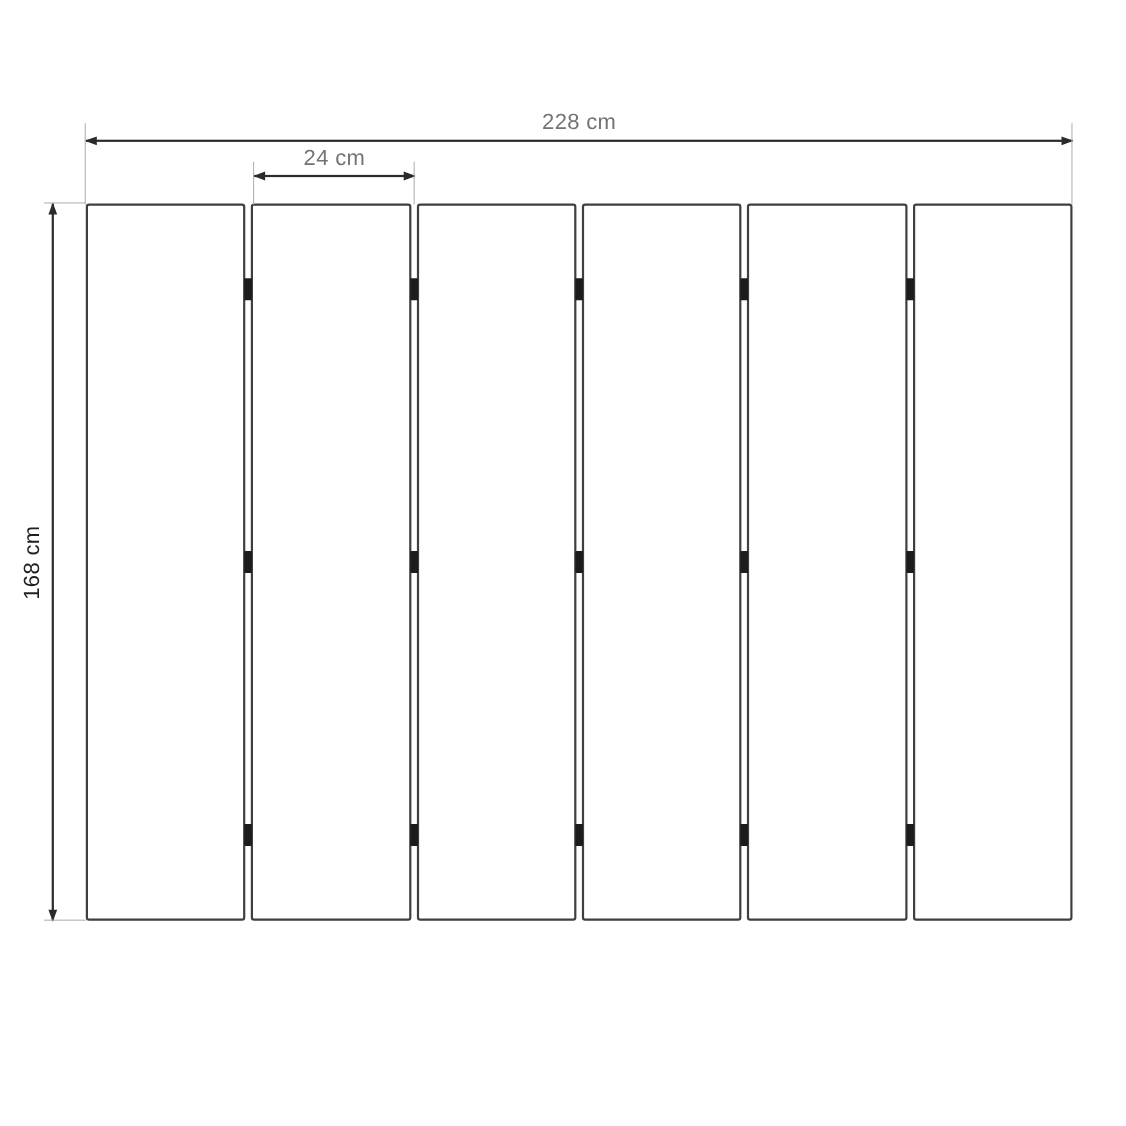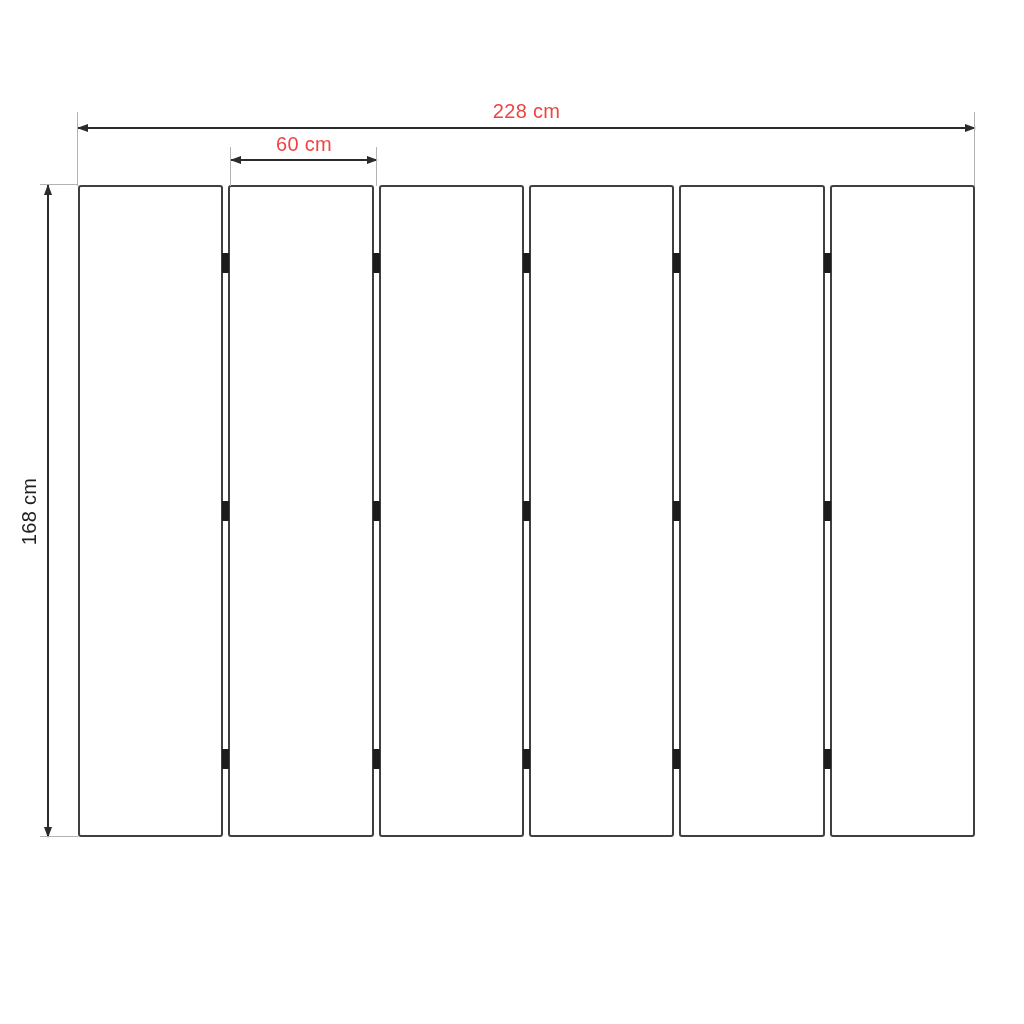--- a/index.html
+++ b/index.html
@@ -92,21 +92,21 @@
   .ext-h {
     position: absolute;
     height: 1px;
     background: #b3b3b3;
   }
 
   
   .dim-label {
     position: absolute;
     font-size: 20px;
-    color: #ef4444;
+    color: #737373;
     text-align: center;
     letter-spacing: 0.3px;
     white-space: nowrap;
   }
   .dim-label-v-wrap {
     position: absolute;
     left: 10px;
     top: 185px;
     width: 40px;
     height: 652px;
@@ -154,21 +154,21 @@
   <div class="dim-line-h" style="left:78px; top:127px; width:897px;">
     <div class="arr arr-left"></div>
     <div class="arr arr-right"></div>
   </div>
   <div class="dim-label" style="left:78px; top:100px; width:897px;">228 cm</div>
 
   <div class="dim-line-h" style="left:231px; top:159px; width:146px;">
     <div class="arr arr-left"></div>
     <div class="arr arr-right"></div>
   </div>
-  <div class="dim-label" style="left:231px; top:133px; width:146px;">60 cm</div>
+  <div class="dim-label" style="left:231px; top:133px; width:146px;">24 cm</div>
 
   <div class="dim-line-v" style="left:47px; top:185px; height:652px;">
     <div class="arr arr-up"></div>
     <div class="arr arr-down"></div>
   </div>
   <div class="dim-label-v-wrap">
     <span>168 cm</span>
   </div>
 
   <div class="ext-v" style="left:77px;  top:112px; height:74px;"></div>

